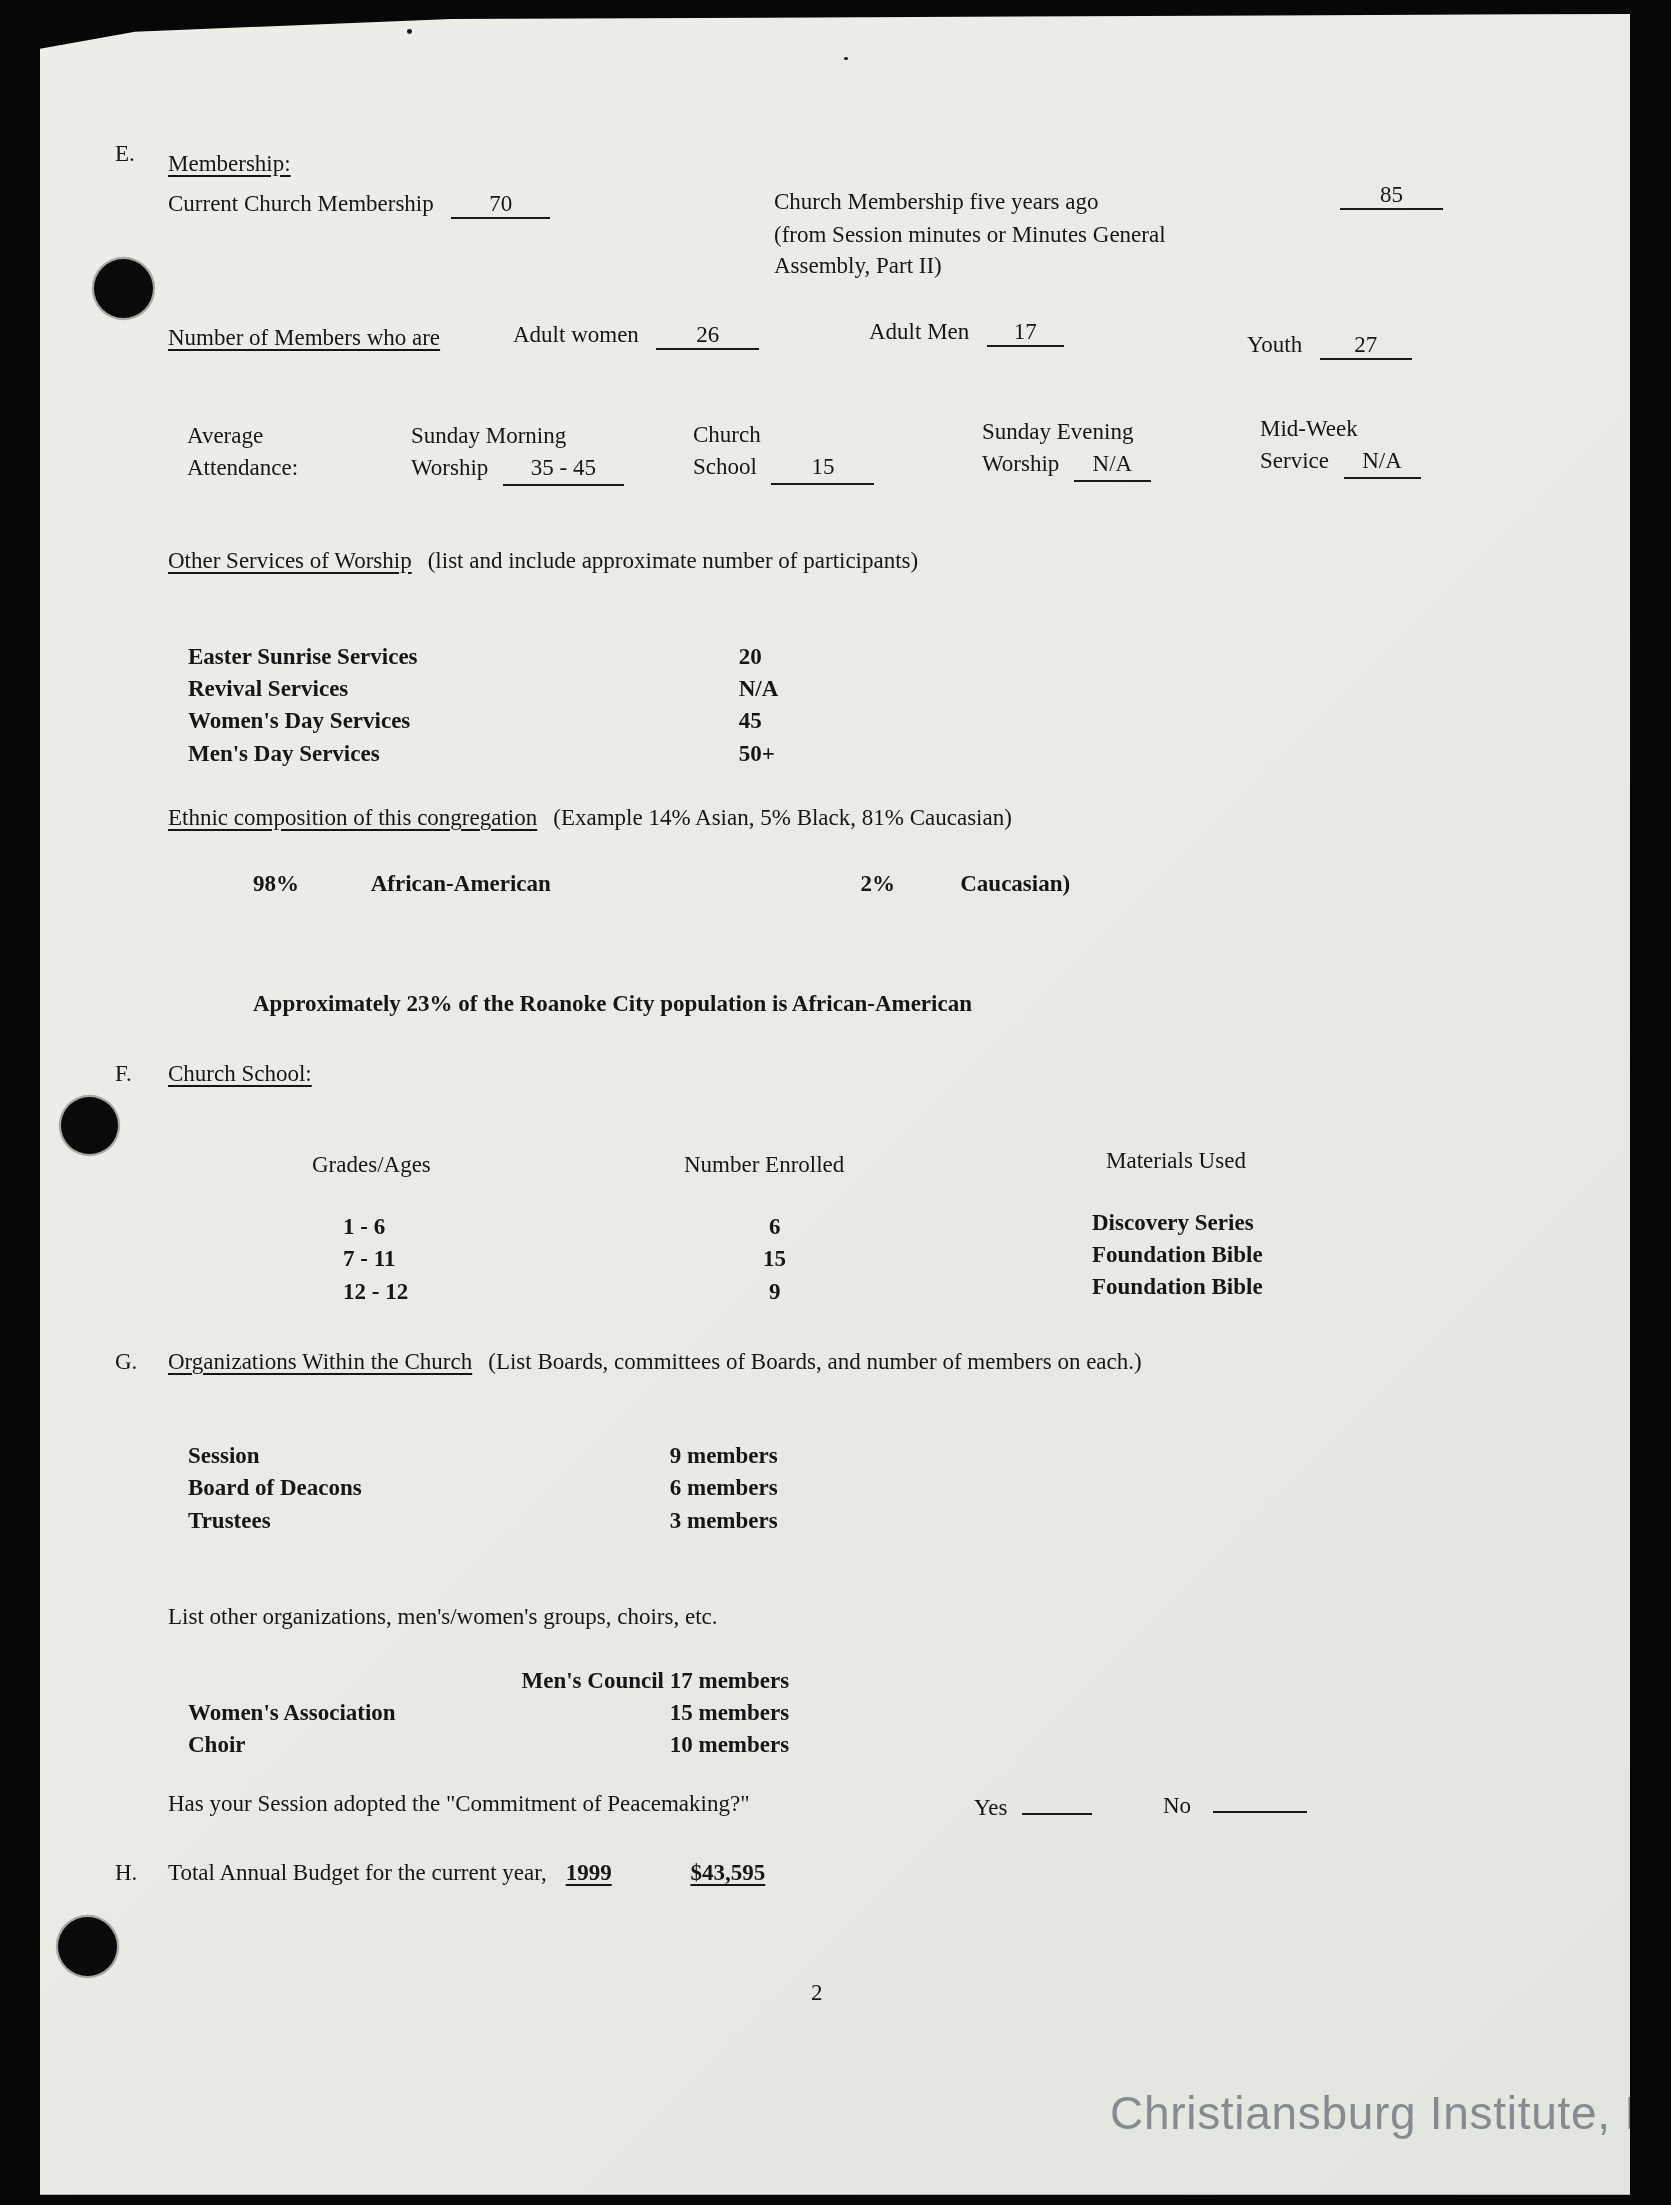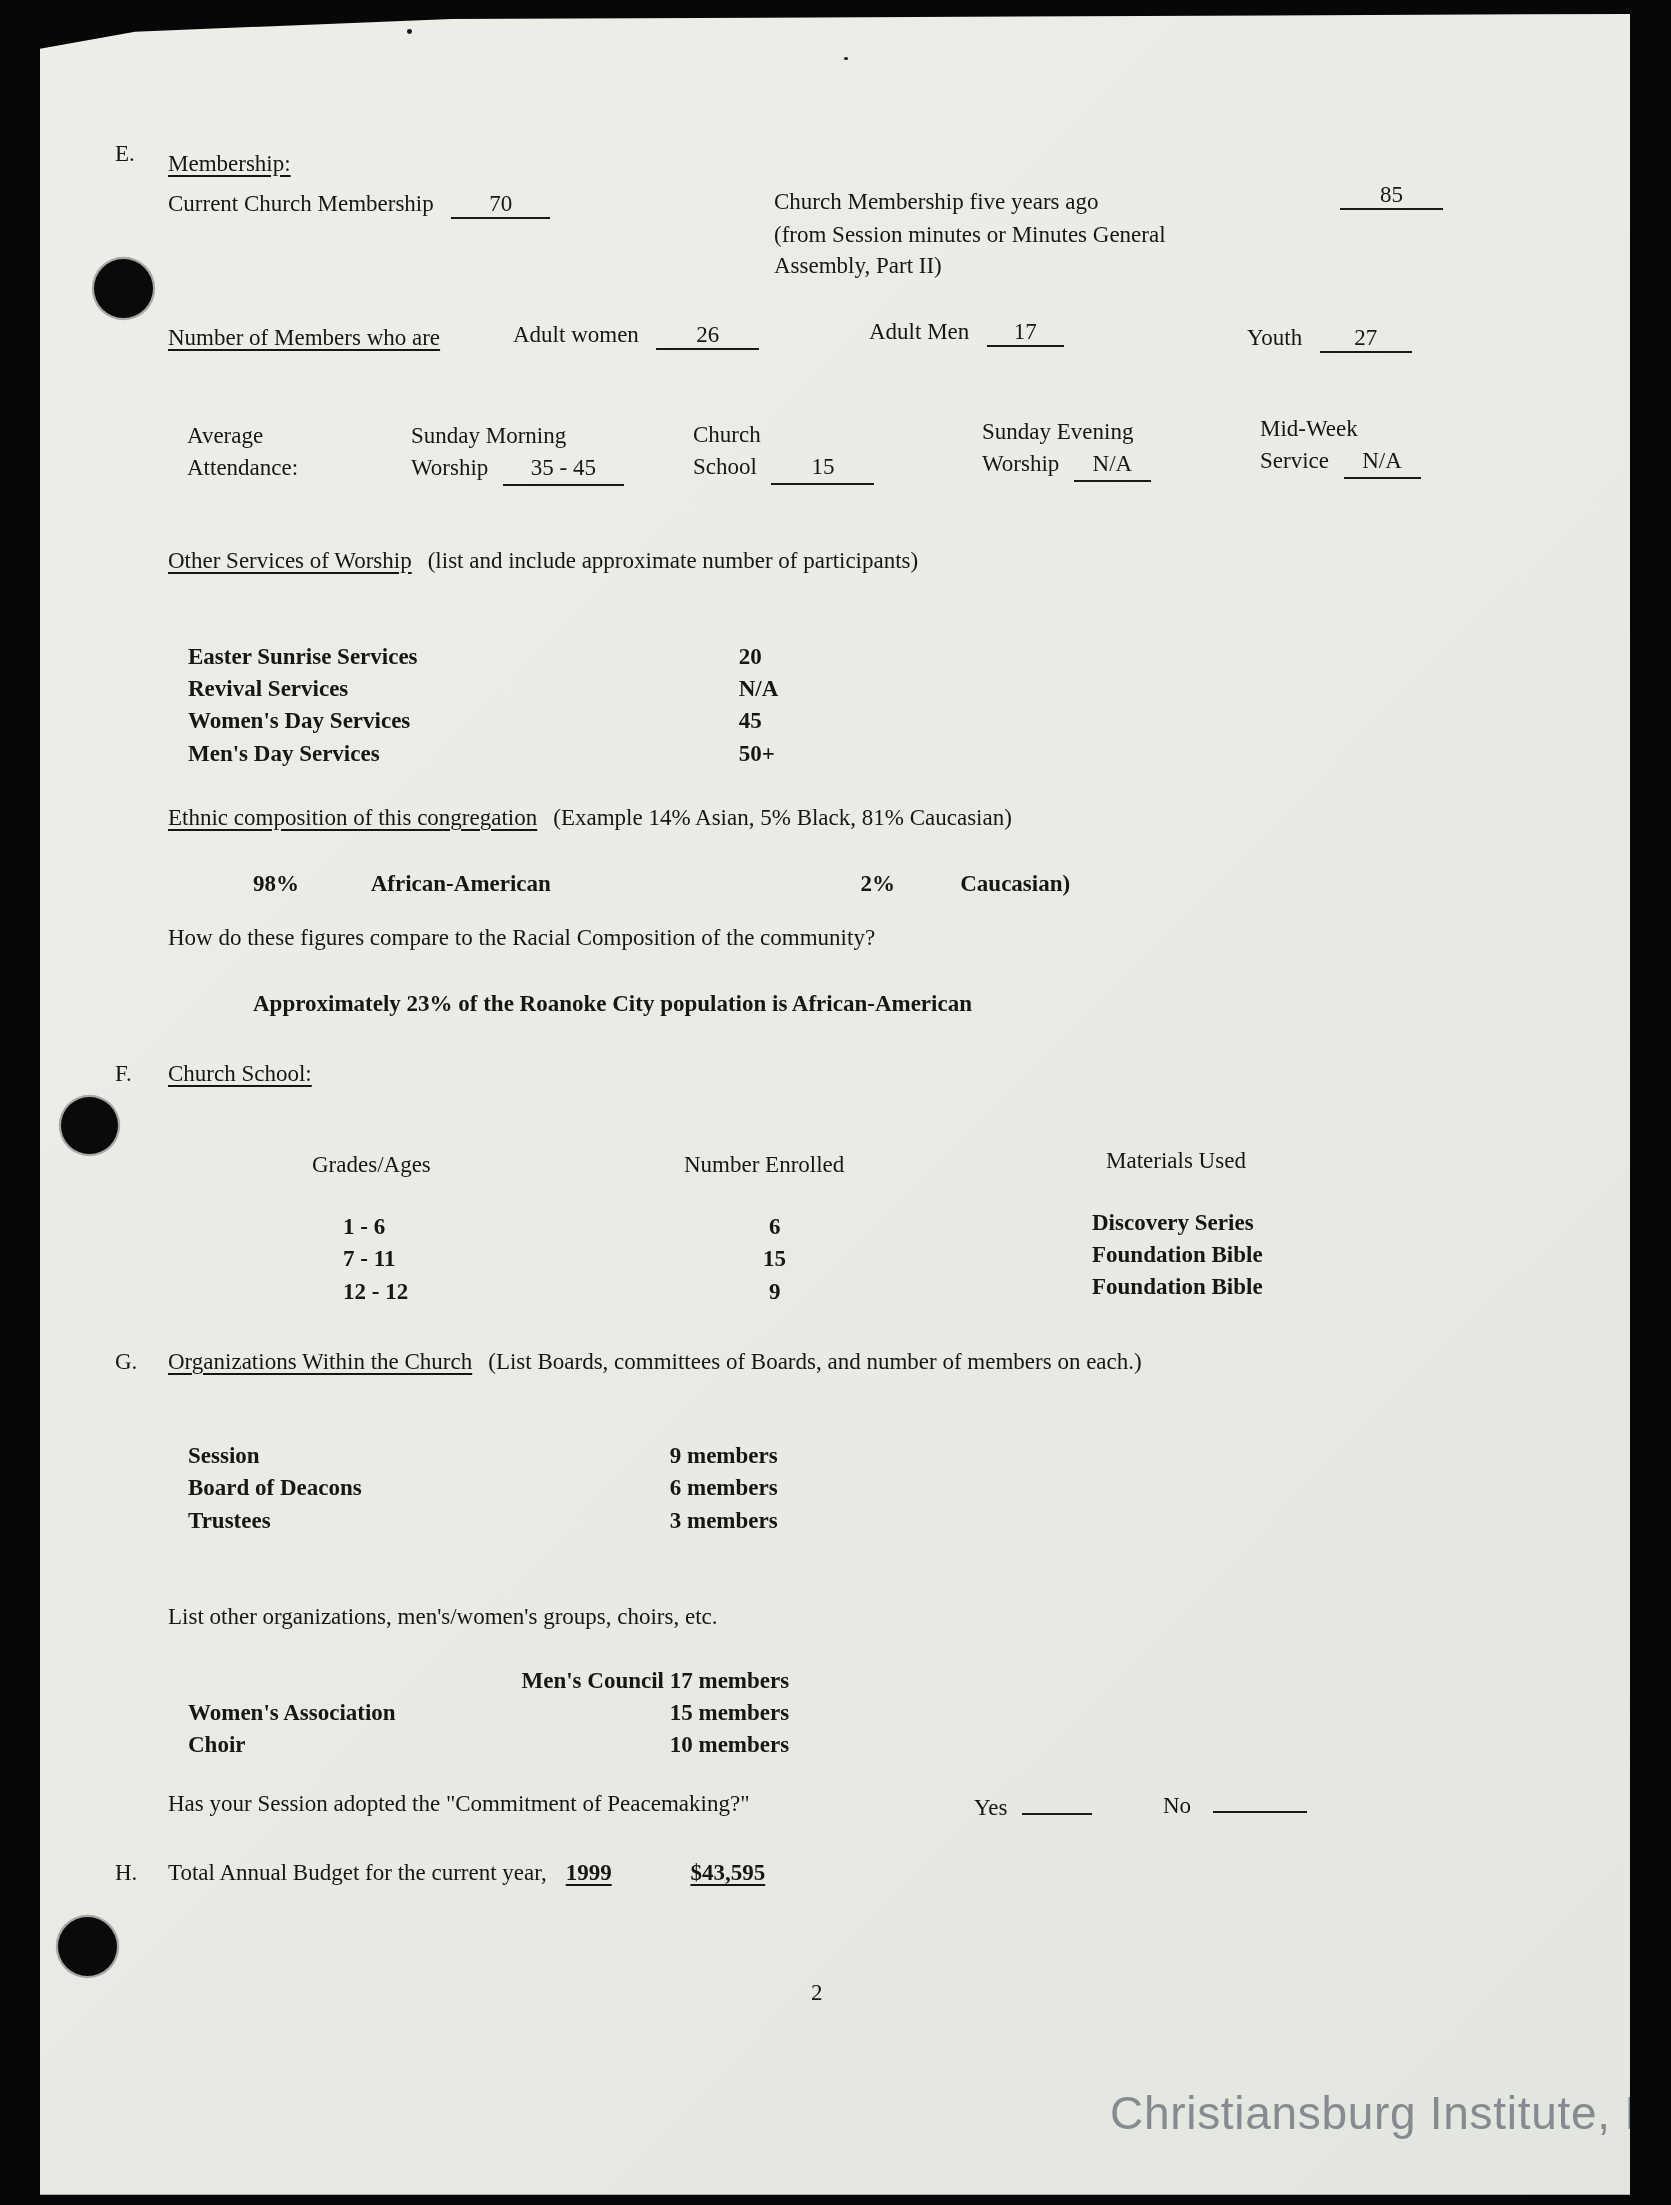--- a/index.html
+++ b/index.html
@@ -50,21 +50,21 @@
 
     <div class="abs u" style="left:128px;top:313px;">Number of Members who are</div>
     <div class="abs" style="left:473px;top:310px;">
       <span>Adult women</span>
       <span class="blank" style="min-width:103px;margin-left:11.7px;">26</span>
     </div>
     <div class="abs" style="left:829px;top:307px;">
       <span>Adult Men</span>
       <span class="blank" style="min-width:77px;margin-left:11.7px;">17</span>
     </div>
-    <div class="abs" style="left:1207px;top:313px;">
+    <div class="abs" style="left:1207px;top:320px;">
       <span>Youth</span>
       <span class="blank" style="min-width:92px;margin-left:11.7px;">27</span>
     </div>
 
     <div class="abs twoline" style="left:147px;top:408px;">
       <div>Average</div>
       <div>Attendance:</div>
     </div>
     <div class="abs twoline" style="left:371px;top:408px;">
       <div>Sunday Morning</div>
@@ -119,21 +119,20 @@
     <div class="abs" style="left:128px;top:793px;">
       <span class="u">Ethnic composition of this congregation</span>
       <span class="note">(Example 14% Asian, 5% Black, 81% Caucasian)</span>
     </div>
     <div class="abs b" style="left:213px;top:859px;">
       <span style="display:inline-block;width:112px;">98%</span>
       <span style="display:inline-block;width:484px;">African-American</span>
       <span style="display:inline-block;width:94px;">2%</span>
       <span>Caucasian)</span>
     </div>
-    <div class="abs" style="left:128px;top:913px;">How do these figures compare to the Racial Composition of the community?</div>
     <div class="abs b" style="left:213px;top:979px;">Approximately 23% of the Roanoke City population is African-American</div>
 
     <div class="abs" style="left:75px;top:1049px;">F.</div>
     <div class="abs u" style="left:128px;top:1049px;">Church School:</div>
 
     <div class="abs" style="left:272px;top:1140px;">Grades/Ages</div>
     <div class="abs" style="left:644px;top:1140px;">Number Enrolled</div>
     <div class="abs" style="left:1066px;top:1136px;">Materials Used</div>
 
     <div class="abs b" style="left:303px;top:1202px;">1  -  6</div>

